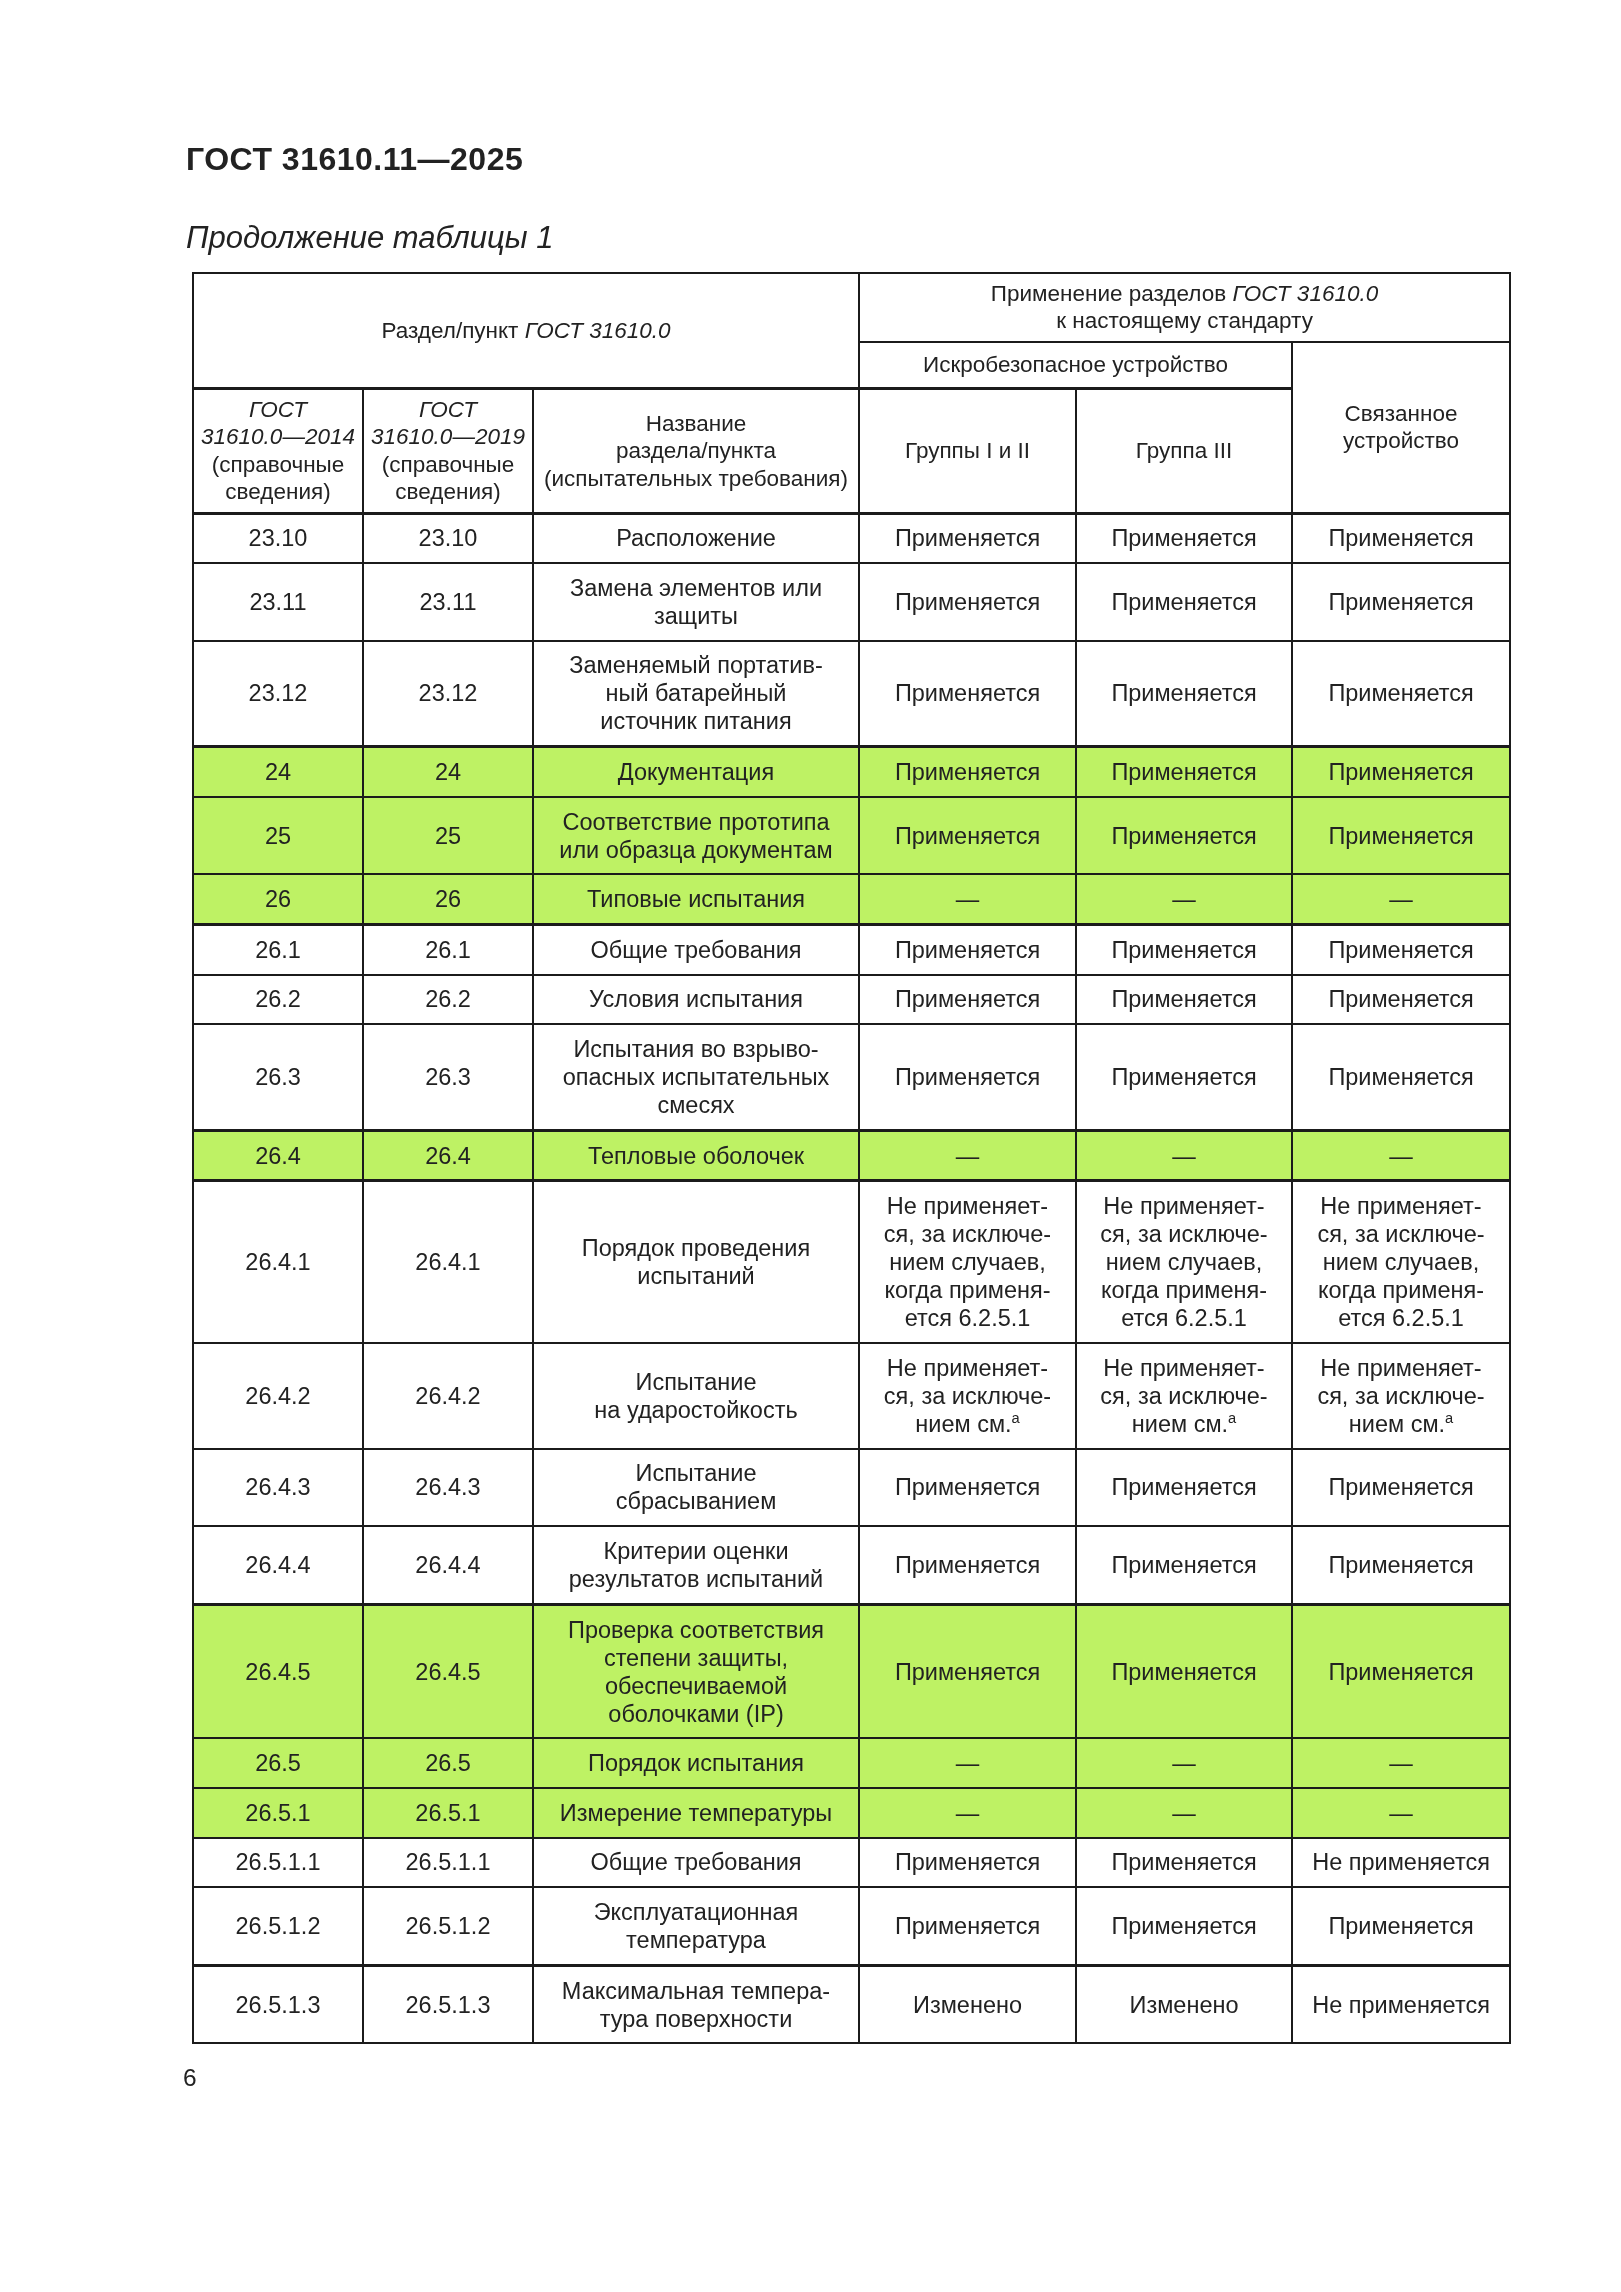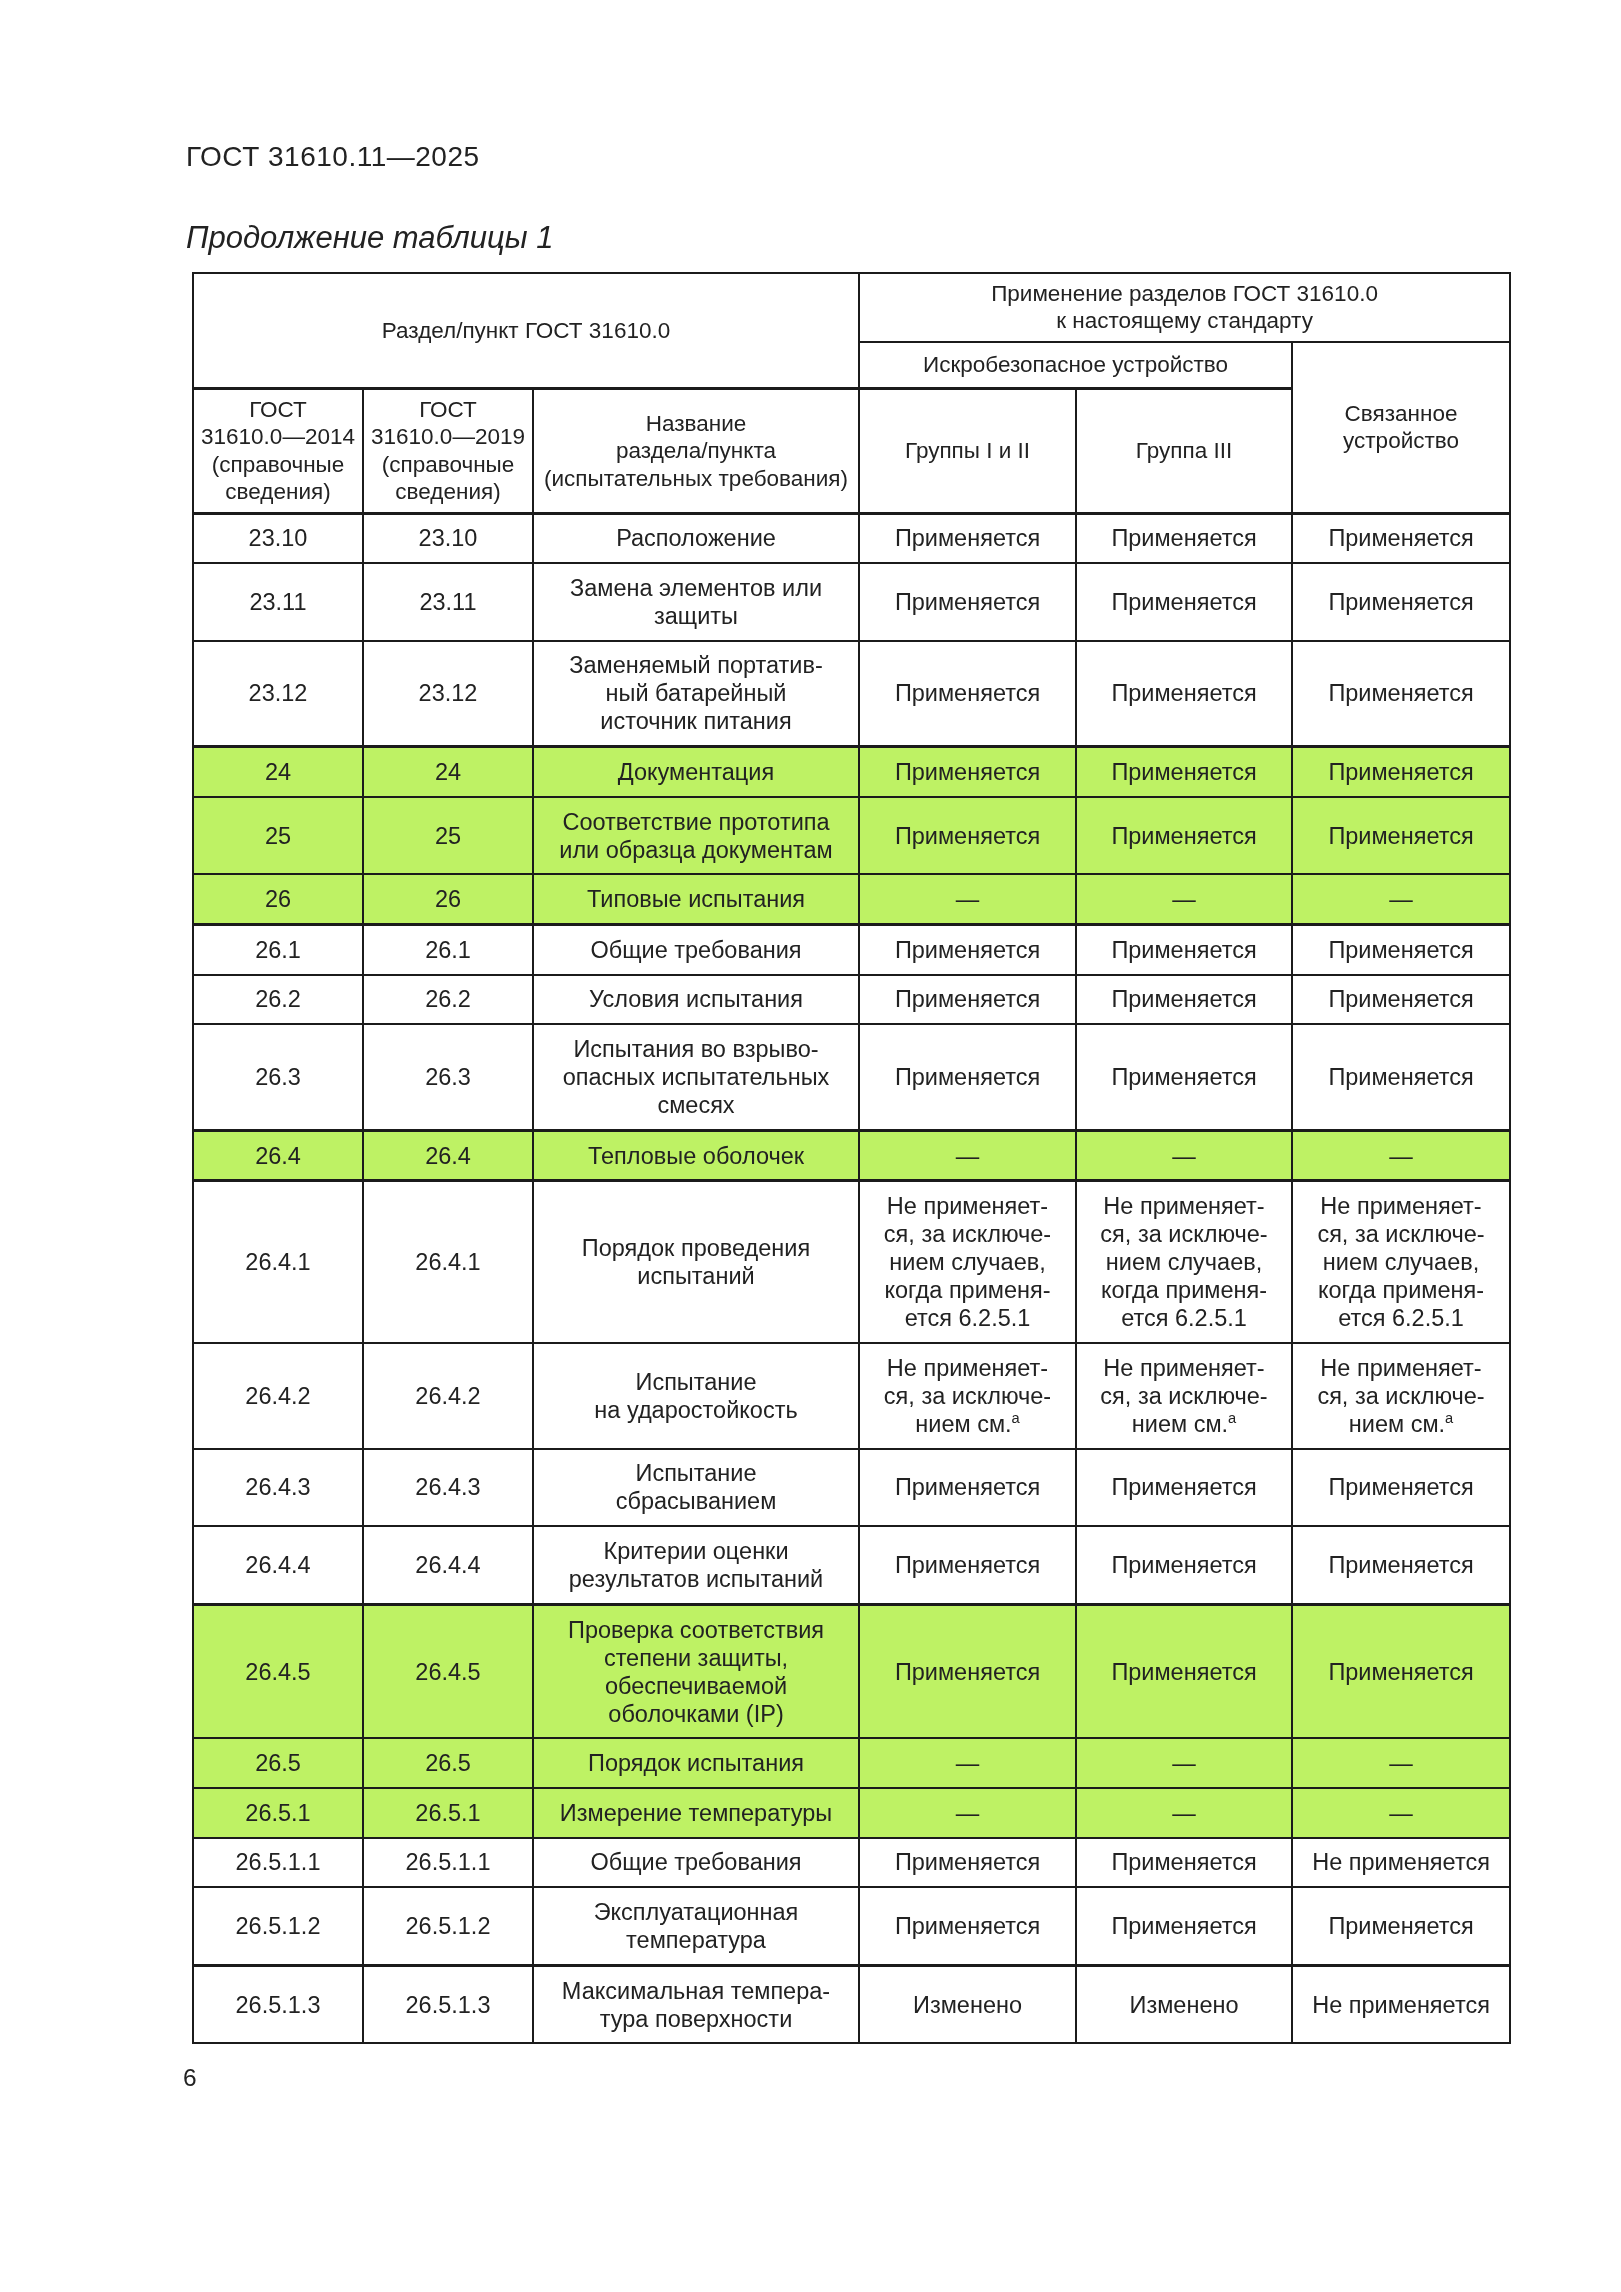--- a/index.html
+++ b/index.html
@@ -6,21 +6,21 @@
   .page {
     position:relative;
     width:1621px; height:2293px;
     margin:0 auto;
     background:#ffffff;
     font-family:"Liberation Sans", sans-serif;
     color:#222222;
   }
   .doc-code {
     position:absolute; left:186px; top:141px;
-    font-size:28px; font-weight:normal; letter-spacing:0.5px;
+    font-size:32px; font-weight:bold; letter-spacing:0.5px;
   }
   .caption {
     position:absolute; left:186px; top:220px;
     font-size:31px; font-style:italic;
   }
   table.gost-table {
     position:absolute; left:192px; top:272px;
     width:1315px;
     border-collapse:collapse; table-layout:fixed;
     border:2.9px solid #1b1b1b;
@@ -32,21 +32,21 @@
   }
   thead td { font-size:22.5px; line-height:27.4px; padding:5.9px 3.9px; }
   tbody td { font-size:23.5px; line-height:28px; padding:9.8px 7.8px; }
   tr.h1 { height:67px; }
   tr.h2 { height:47px; }
   tr.h3 { height:114px; }
   thead tr.h3 td { border-bottom-width:3.9px; }
   td.bb4 { border-bottom-width:3.9px; }
   tr.shaded td { background:#bef264; }
   tr.thick-top td { border-top-width:3.9px; }
-  .it { }
+  .it { font-style:italic; }
   .pre { white-space:pre-line; }
   sup { font-size:14.7px; line-height:0; }
   .page-num {
     position:absolute; left:183px; top:2064px;
     font-size:24.5px;
   }
 </style>
 </head>
 <body>
 

